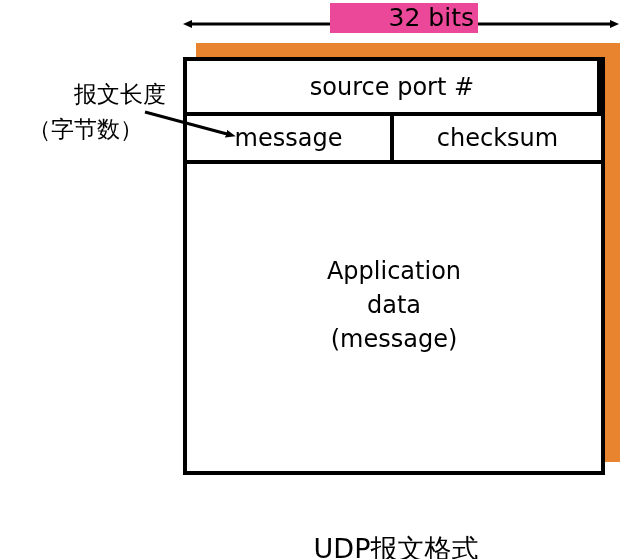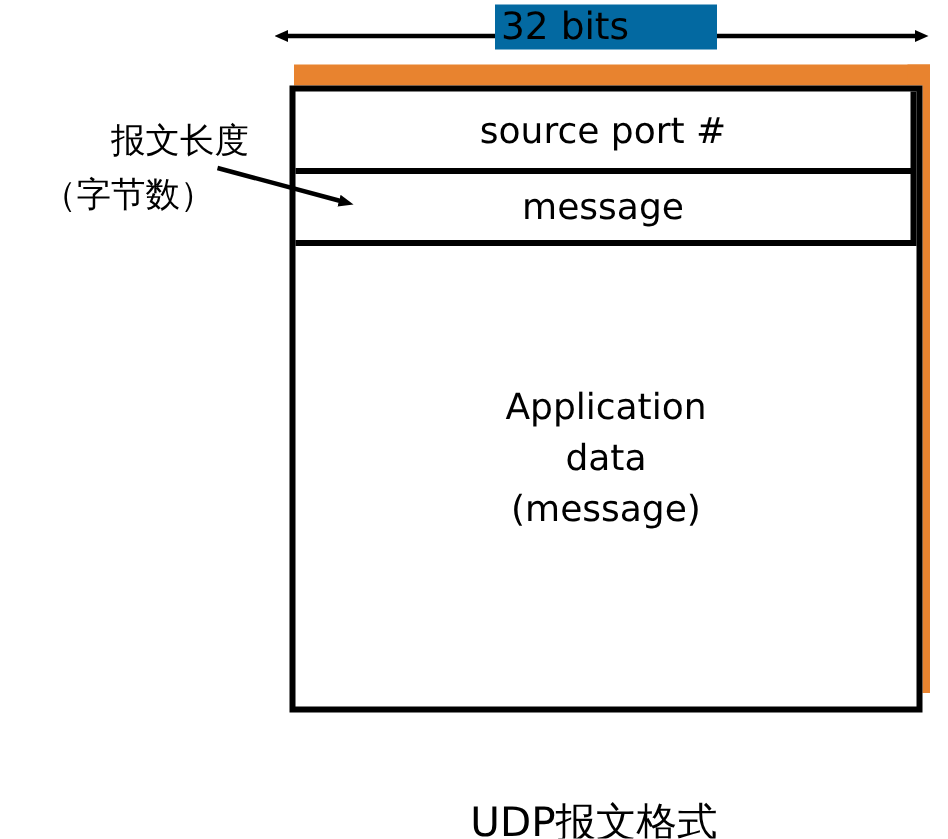--- a/index.html
+++ b/index.html
@@ -35,24 +35,24 @@
   #width-arrow-svg {
     position: absolute;
     left: 0;
     top: 0;
   }
   #width-label {
     position: absolute;
     left: 330px;
     top: 3px;
     width: 140px;
-    text-align: left;
+    text-align: right;
     font-size: 25px;
     line-height: 30px;
-    background: #0369a1;
+    background: #ec4899;
     padding: 0 4px;
     white-space: nowrap;
   }
 
   
   .shadow-bar {
     position: absolute;
     background: #E8832F;
   }
   #shadow-top {
@@ -64,21 +64,21 @@
   #shadow-right {
     left: 605px;
     top: 43px;
     width: 15px;
     height: 419px;
   }
 
   
   #packet-table {
     position: absolute;
-    left: 193px;
+    left: 183px;
     top: 57px;
     width: 422px;
     height: 418px;
     border: 4px solid #000000;
     box-sizing: border-box;
     background: #ffffff;
   }
   .pkt-row {
     display: flex;
     width: 100%;
@@ -173,20 +173,21 @@
   <div class="shadow-bar" id="shadow-right"></div>
 
   <div id="packet-table">
 
     <div class="pkt-row" id="row-ports">
       <div class="pkt-cell left-cell">source port #</div>
     </div>
 
     <div class="pkt-row" id="row-len-cksum">
       <div class="pkt-cell left-cell">message</div>
+      <div class="pkt-cell">checksum</div>
     </div>
 
     <div id="row-payload">
       <div id="payload-text">Application
 data
 (message)</div>
     </div>
 
   </div>
 

